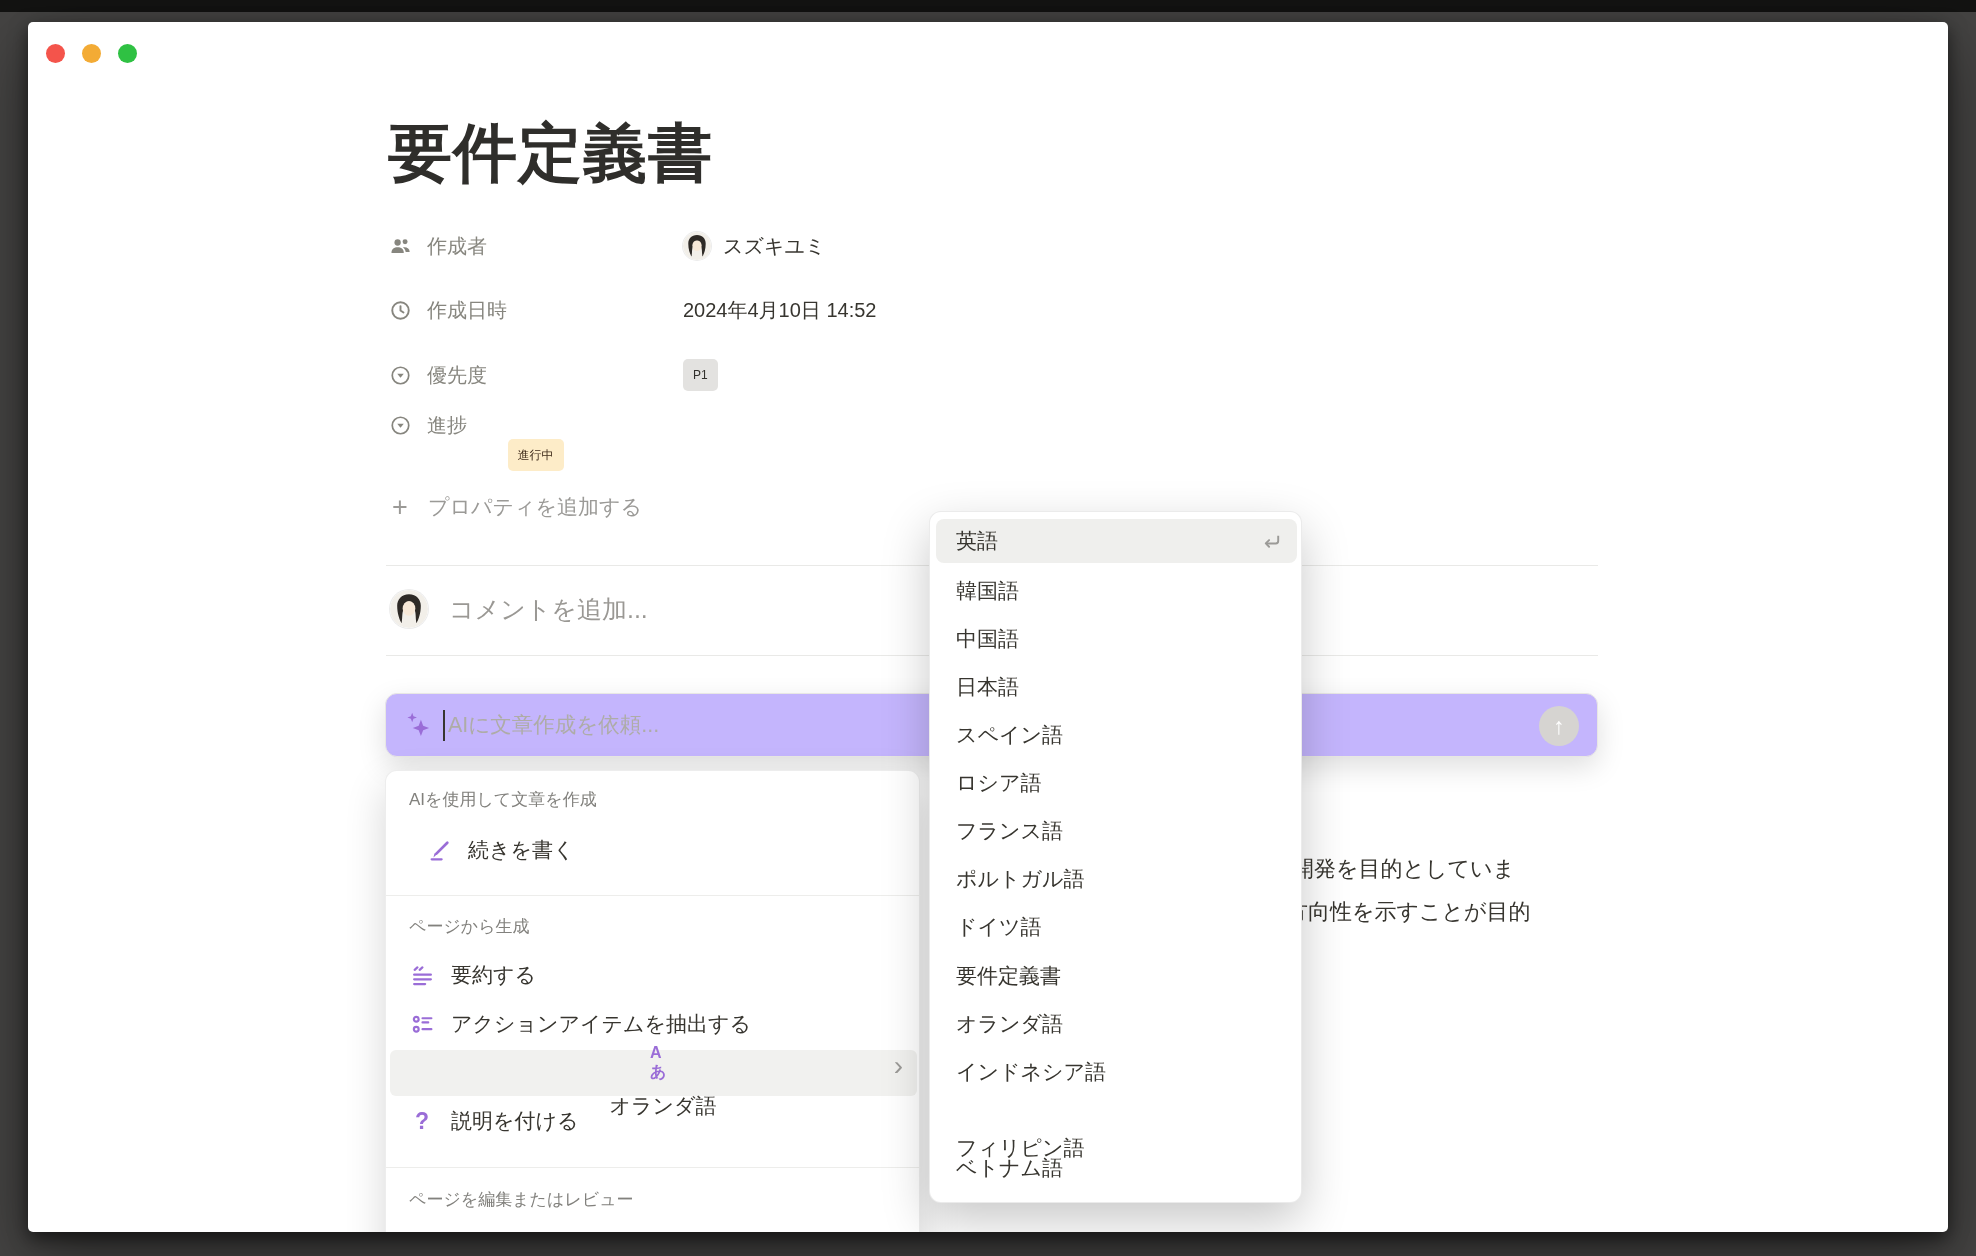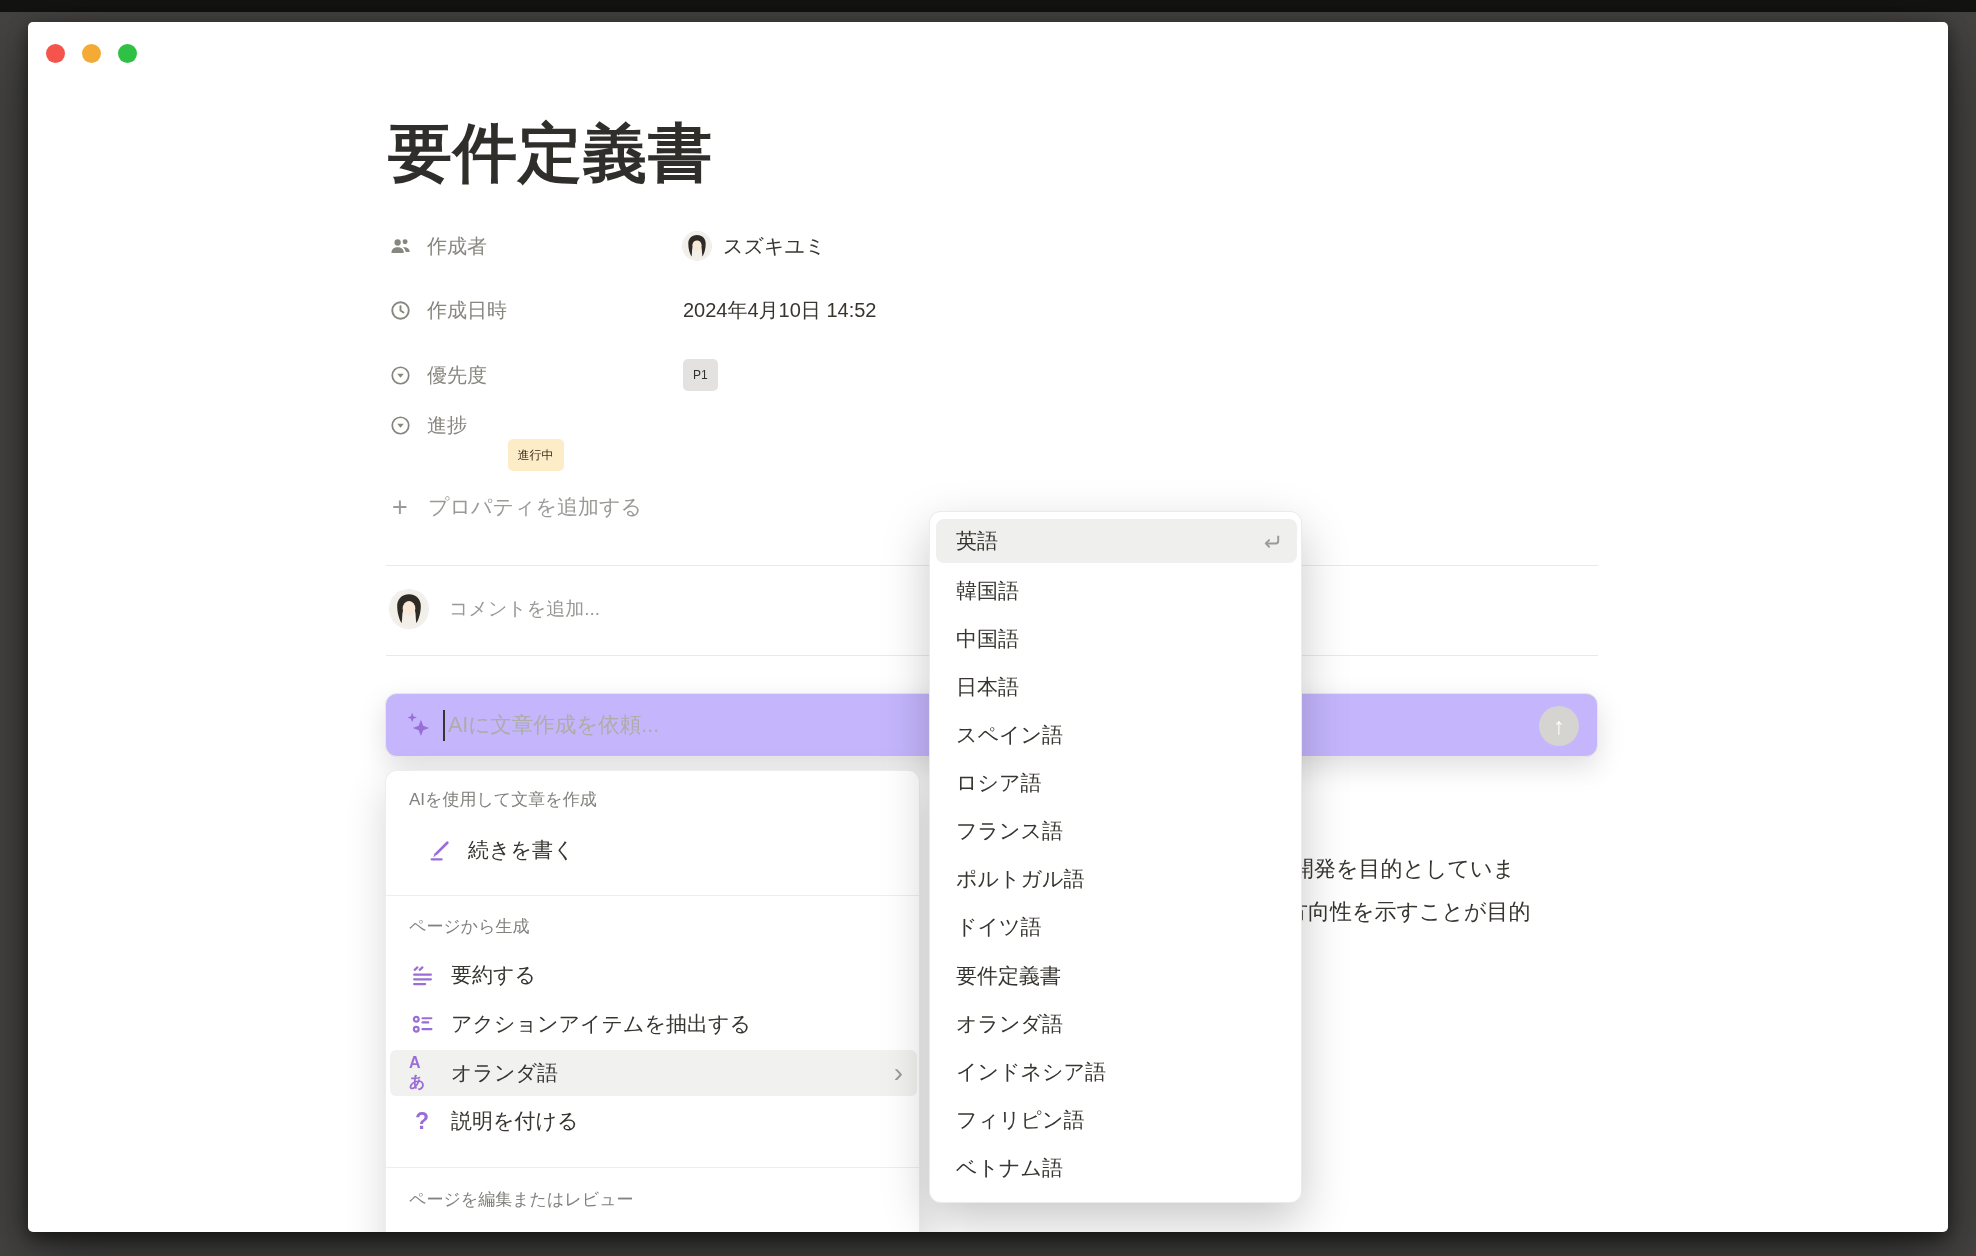--- a/index.html
+++ b/index.html
@@ -41,21 +41,21 @@
   .tag-gray { background:#E3E2E0; color:#32302C; }
   .tag-yellow { background:#FDECC8; color:#402C1B; }
 
   .add-prop { position:absolute; left:360px; top:469px; height:32px; display:flex; align-items:center; gap:16px; color:#9B9A97; font-size:21px; cursor:pointer; }
   .add-prop .plus { font-size:27px; line-height:27px; color:#9B9A97; width:24px; text-align:center; }
 
   .divider { position:absolute; left:358px; width:1212px; height:1px; background:#e9e9e7; }
 
   .comment-row { position:absolute; left:362px; top:567px; height:40px; display:flex; align-items:center; gap:21px; }
   .comment-row .avatar { width:38px; height:38px; }
-  .comment-placeholder { color:#9a9894; font-size:19px;text-align:right; }
+  .comment-placeholder { color:#9a9894; font-size:25px;text-align:right; }
 
   .body-fragment { position:absolute; color:#37352f; font-size:22px; line-height:27px; z-index:1; white-space:nowrap; }
 
   
   .ai-bar {
     position:absolute; left:357px; top:671px; width:1213px; height:64px;
     background:#c4b5fd; border:1px solid #e8e7e4; border-radius:12px;
     box-shadow:0 10px 28px rgba(0,0,0,0.13);
     display:flex; align-items:center; padding:0 70px 0 18px; z-index:3;
   }
@@ -258,21 +258,21 @@
             <circle cx="6" cy="7" r="2.3"></circle>
             <path d="M12 6h8.5"></path>
             <path d="M12 10h5.5"></path>
             <circle cx="6" cy="16.5" r="2.3"></circle>
             <path d="M12 16.5h8.5"></path>
           </svg>
       </span>
       <span>アクションアイテムを抽出する</span>
     </div>
 
-    <div class="m-item highlight" style="top:279px;">
+    <div class="m-item highlight" style="top:279px;flex-direction:column;">
       <span class="m-icon glyph-purple" style="font-size:16px;">Aあ</span>
       <span>オランダ語</span>
       <span class="chevron">›</span>
     </div>
 
     <div class="m-item" style="top:327px;">
       <span class="m-icon glyph-purple" style="font-size:23px;">?</span>
       <span>説明を付ける</span>
     </div>
 
@@ -294,17 +294,17 @@
     <div class="lang-item" style="top:103px;">中国語</div>
     <div class="lang-item" style="top:151px;">日本語</div>
     <div class="lang-item" style="top:199px;">スペイン語</div>
     <div class="lang-item" style="top:247px;">ロシア語</div>
     <div class="lang-item" style="top:295px;">フランス語</div>
     <div class="lang-item" style="top:343px;">ポルトガル語</div>
     <div class="lang-item" style="top:391px;">ドイツ語</div>
     <div class="lang-item" style="top:440px;">要件定義書</div>
     <div class="lang-item" style="top:488px;">オランダ語</div>
     <div class="lang-item" style="top:536px;">インドネシア語</div>
-    <div class="lang-item" style="top:584px;">フィリピン語</div>
+    <div class="lang-item" style="top:612px;">フィリピン語</div>
     <div class="lang-item" style="top:632px;">ベトナム語</div>
   </div>
 
 </div>
 
 </body></html>

